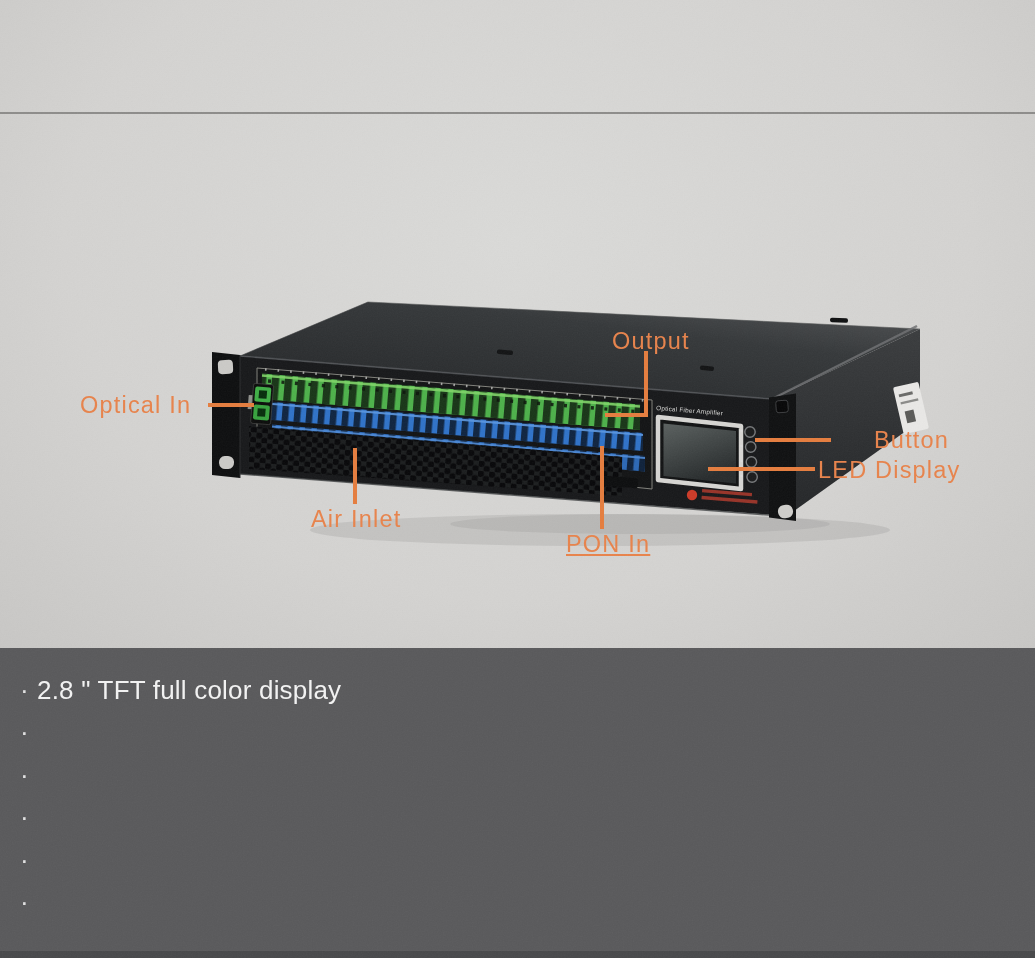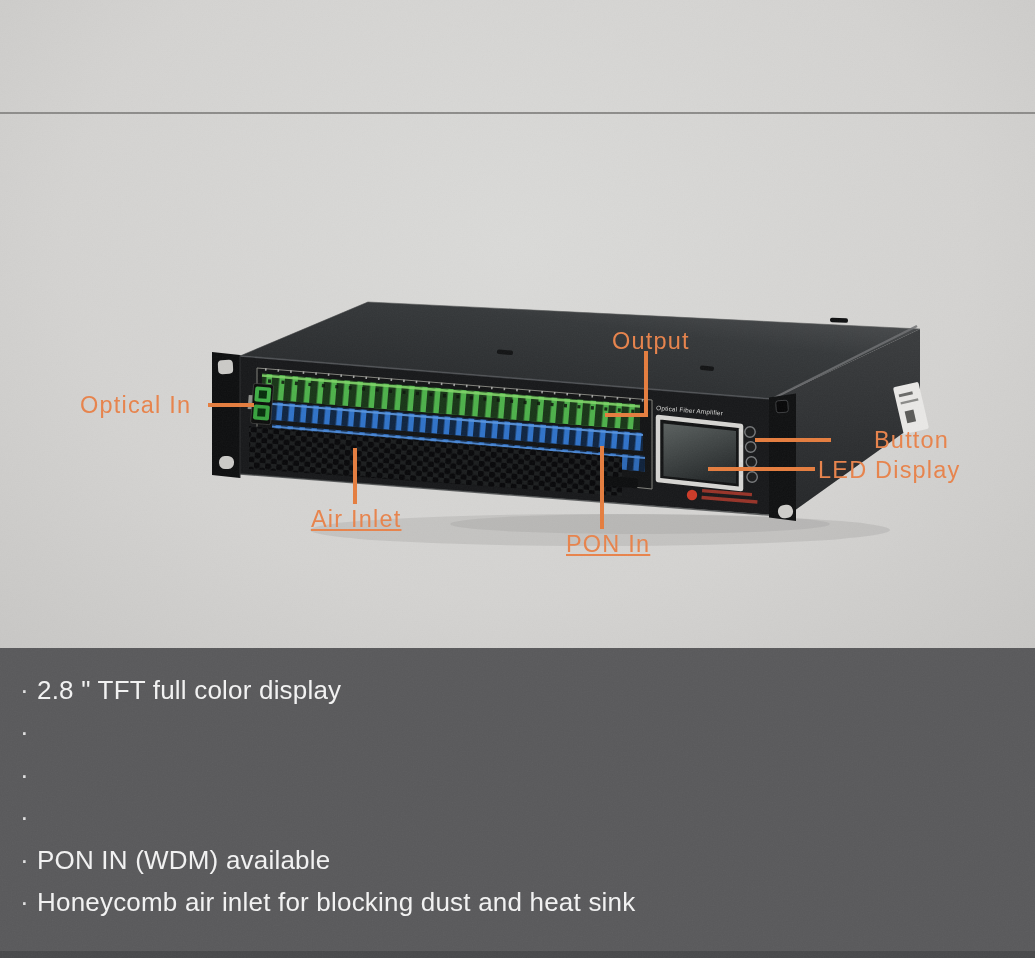--- a/index.html
+++ b/index.html
@@ -31,21 +31,21 @@
   .lbl{
     position:absolute;color:#e8834b;font-size:23.5px;line-height:26px;
     letter-spacing:1.2px;white-space:nowrap;
   }
   .pline{position:absolute;background:#e57d3e;}
   #lbl-optical-in{left:80px;top:392px;}
   #line-optical-in{left:208px;top:403px;width:46px;height:4px;}
   #lbl-output{left:612px;top:328px;}
   #line-output-v{left:644px;top:351px;width:4px;height:62px;}
   #line-output-h{left:605px;top:413px;width:43px;height:4px;}
-  #lbl-air-inlet{left:311px;top:506px;text-decoration:underline;}
+  #lbl-air-inlet{left:311px;top:506px;}
   #line-air-inlet{left:353px;top:448px;width:4px;height:56px;}
   #lbl-pon-in{left:566px;top:531px;text-decoration:underline;}
   #line-pon-in{left:600px;top:446px;width:4px;height:83px;}
   #lbl-button{left:834px;top:427px;margin-left:40px;}
   #line-button{left:755px;top:438px;width:76px;height:4px;}
   #lbl-led{left:818px;top:457px;text-align:center;}
   #line-led{left:708px;top:467px;width:107px;height:4px;}
   
   .features-section{
     position:absolute;left:0;top:648px;width:1035px;height:310px;
@@ -242,25 +242,23 @@
         <span class="dot">·</span>
       </li>
       <li>
         <span class="dot">·</span>
       </li>
       <li>
         <span class="dot">·</span>
       </li>
       <li>
         <span class="dot">·</span>
-        <span>PON IN (WDM) available</span>
-      </li>
-      <li>
-        <span class="dot">·</span>
-        <span>Honeycomb air inlet for blocking dust and heat sink</span>
+      </li>
+      <li>
+        <span class="dot">·</span>
       </li>
     </ul>
     <div class="bottom-strip"></div>
   </div>
 
   <svg class="noise" width="1035" height="958">
     <filter id="nfilt">
       <feTurbulence type="fractalNoise" baseFrequency="0.8" numOctaves="2" stitchTiles="stitch"></feTurbulence>
       <feColorMatrix type="saturate" values="0"></feColorMatrix>
     </filter>

